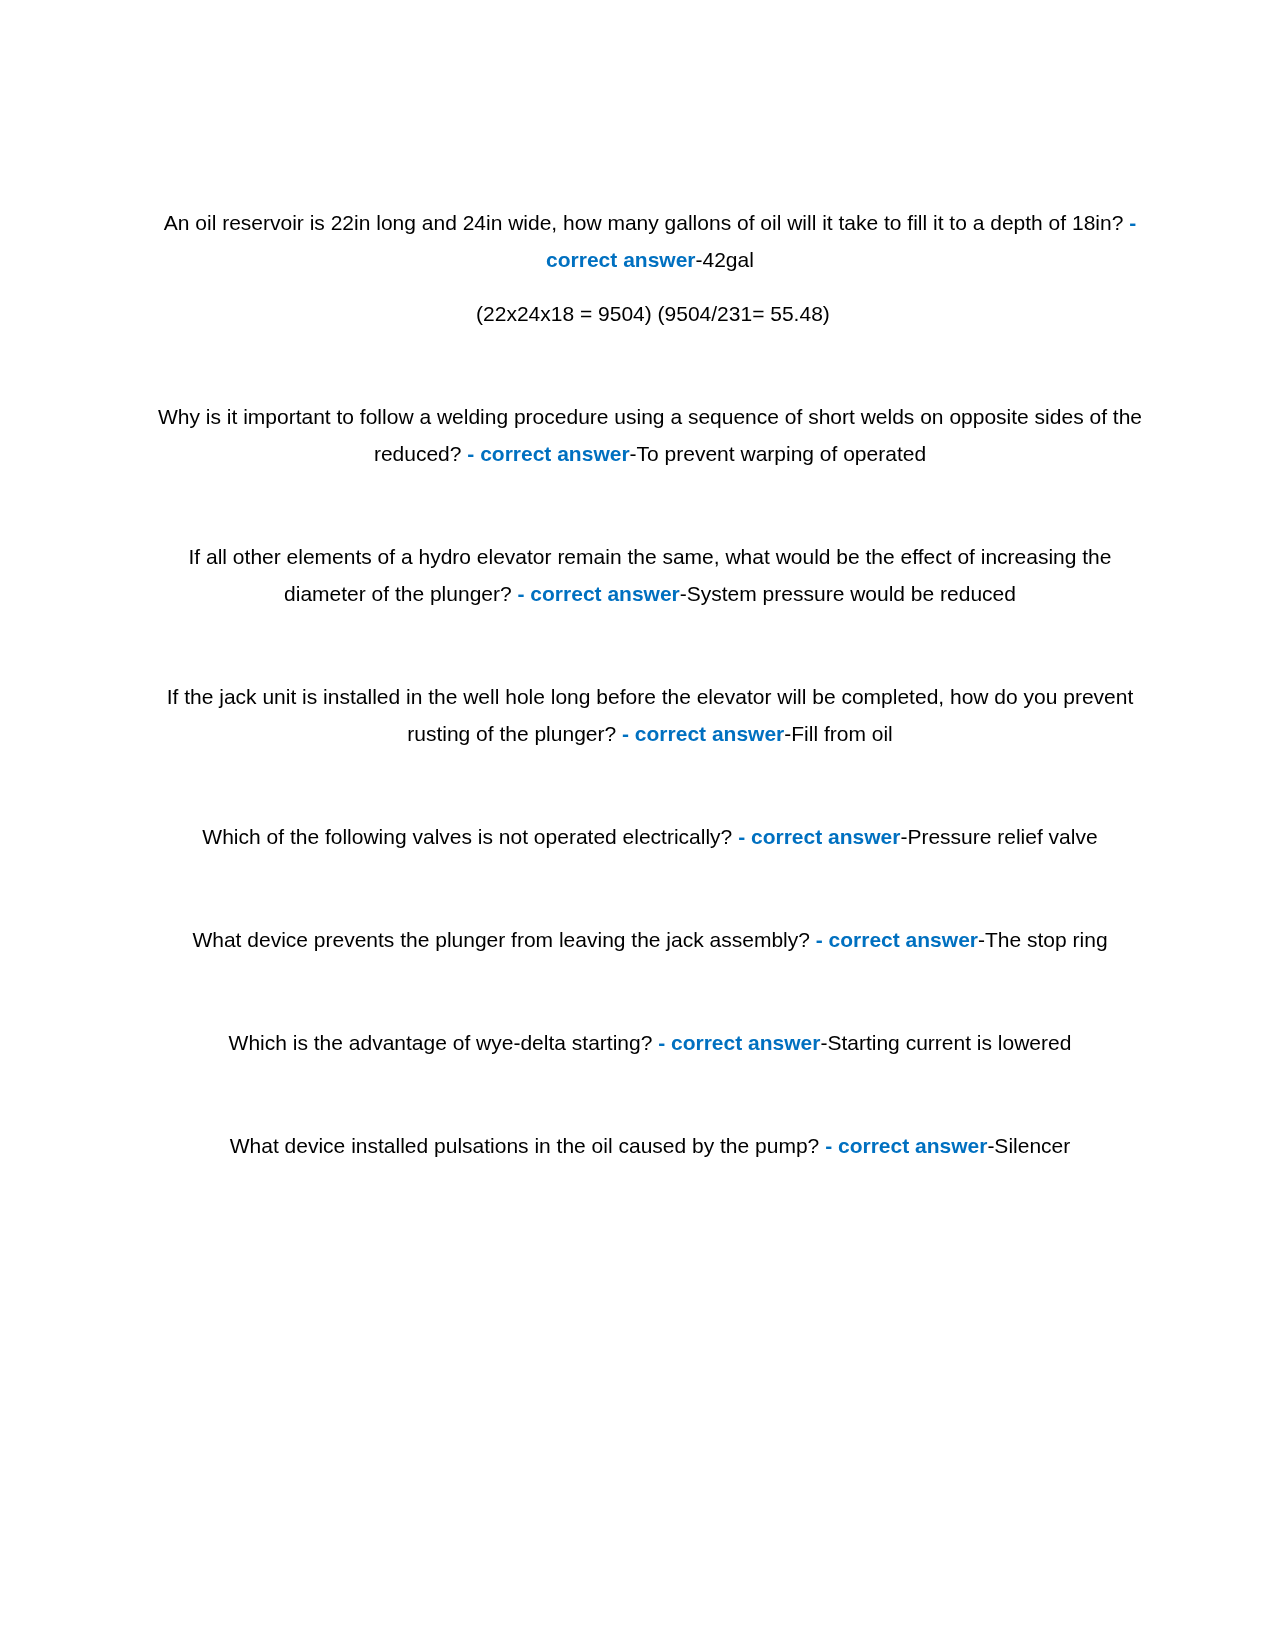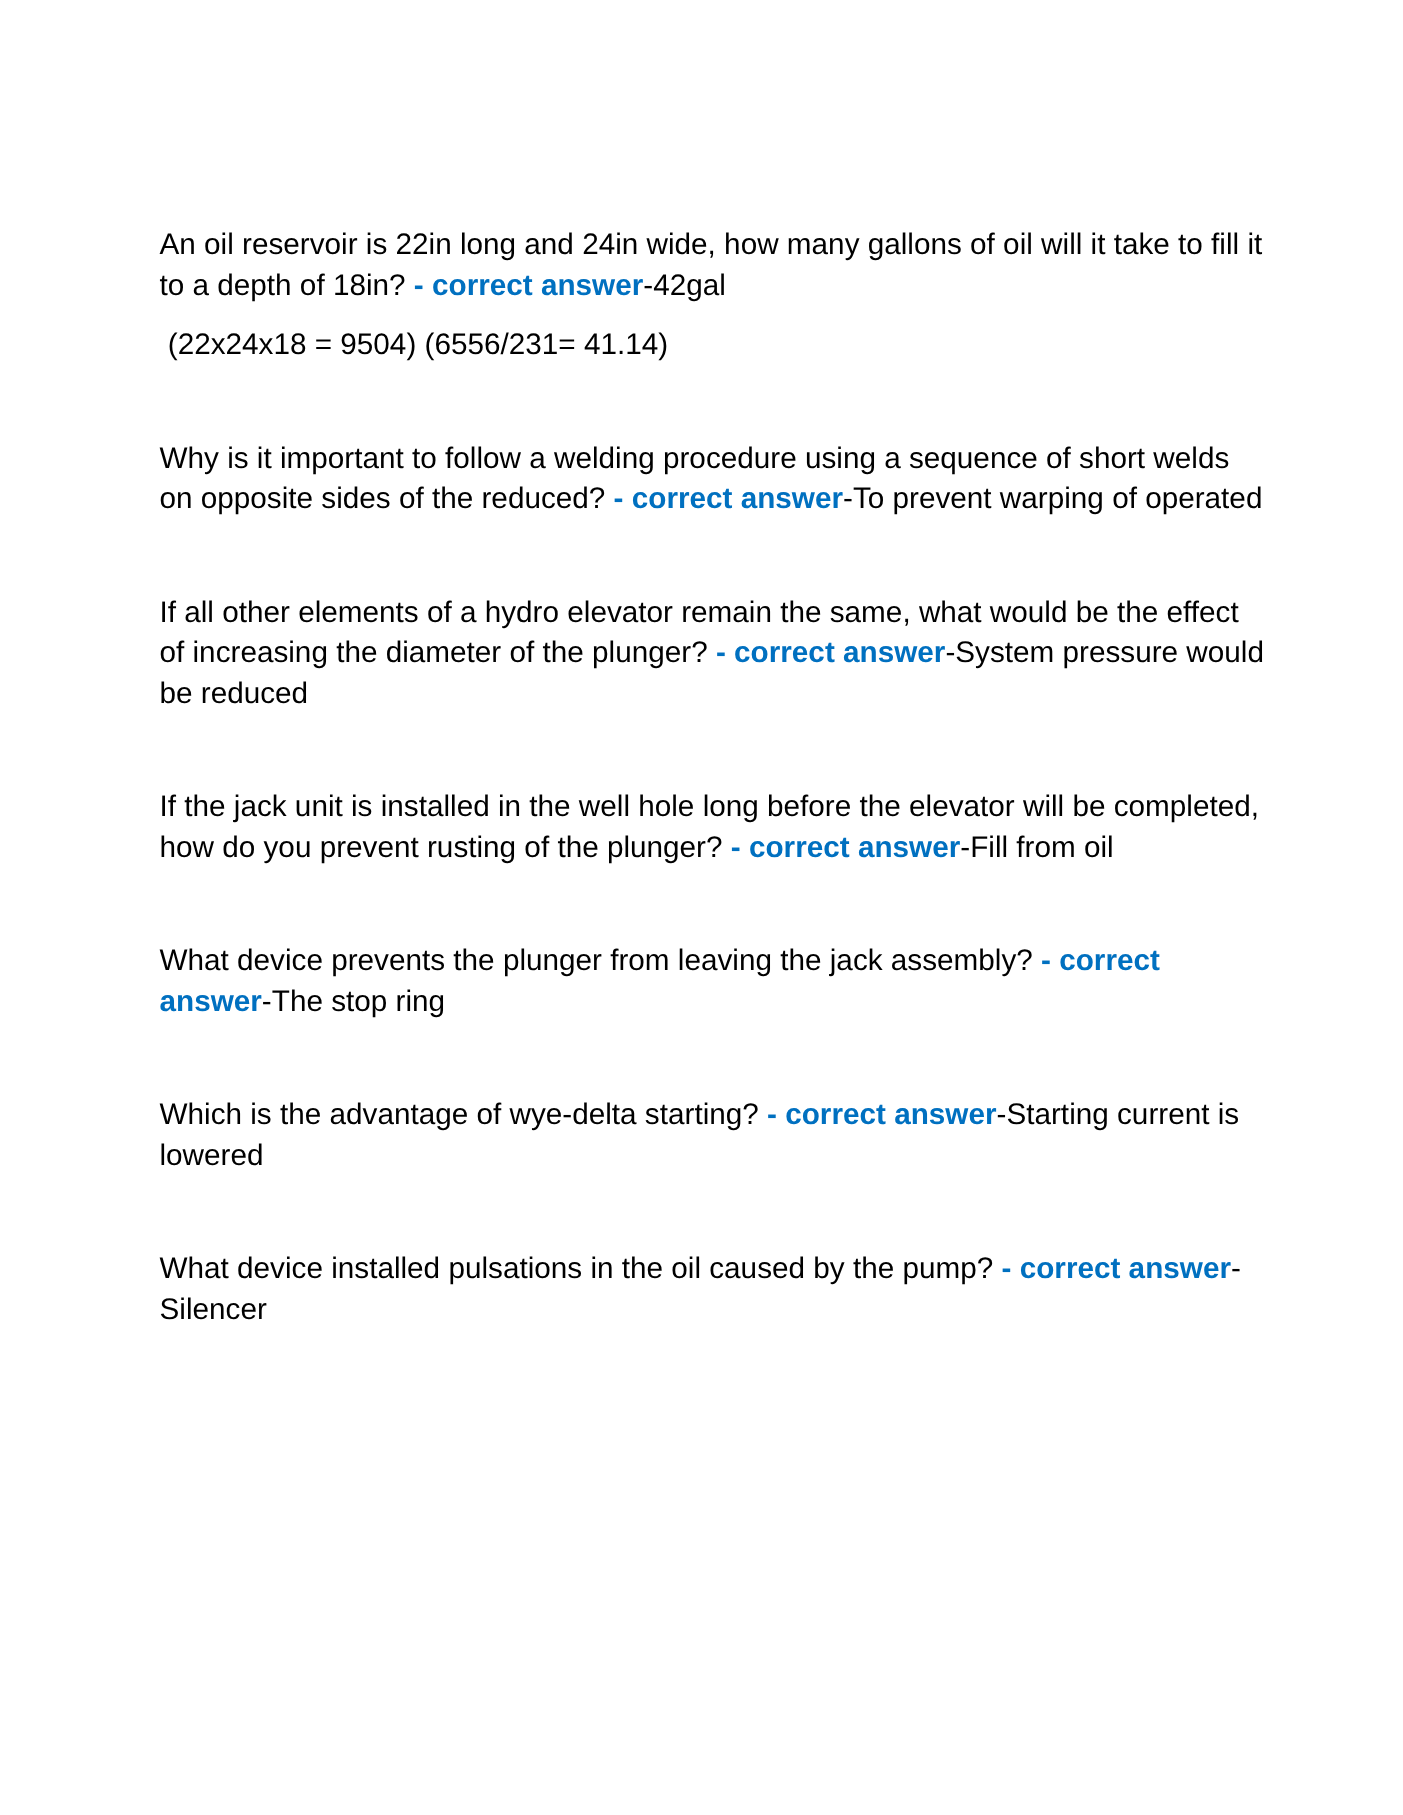--- a/index.html
+++ b/index.html
@@ -12,22 +12,23 @@
     width: 1275px;
     height: 1650px;
     background: #ffffff;
     overflow: hidden;
     font-family: "Liberation Sans", "DejaVu Sans", sans-serif;
     color: #000000;
   }
   .content {
     box-sizing: border-box;
     padding: 204px 120px 0 145px;
-    font-size: 27px;
+    font-size: 21px;
     line-height: 37px;
+    text-align: center;
   }
   .qa-item {
     margin: 0 0 66px 0;
   }
   .qa-text {
     margin: 0;
   }
   .qa-note {
     margin: 17px 0 0 0;
     white-space: pre-wrap;
@@ -37,38 +38,42 @@
     color: #0070C0;
   }
 </style>
 </head>
 <body>
 
 <div class="page">
   <div class="content" id="qa-container">
   <div class="qa-item">
     <p class="qa-text"><span>An oil reservoir is 22in long and 24in wide, how many gallons of oil will it take to fill it to a depth of 18in?</span><span> </span><span class="answer-label">- correct answer</span><span>-42gal</span></p>
-    <p class="qa-note"> (22x24x18 = 9504) (6556/231= 41.14)</p>
+    <p class="qa-note"> (22x24x18 = 9504) (9504/231= 55.48)</p>
   </div>
 
   <div class="qa-item">
     <p class="qa-text"><span>Why is it important to follow a welding procedure using a sequence of short welds on opposite sides of the reduced?</span><span> </span><span class="answer-label">- correct answer</span><span>-To prevent warping of operated</span></p>
 
   </div>
 
   <div class="qa-item">
     <p class="qa-text"><span>If all other elements of a hydro elevator remain the same, what would be the effect of increasing the diameter of the plunger?</span><span> </span><span class="answer-label">- correct answer</span><span>-System pressure would be reduced</span></p>
 
   </div>
 
   <div class="qa-item">
     <p class="qa-text"><span>If the jack unit is installed in the well hole long before the elevator will be completed, how do you prevent rusting of the plunger?</span><span> </span><span class="answer-label">- correct answer</span><span>-Fill from oil</span></p>
 
   </div>
 
+  <div class="qa-item">
+    <p class="qa-text"><span>Which of the following valves is not operated electrically?</span><span> </span><span class="answer-label">- correct answer</span><span>-Pressure relief valve</span></p>
+
+  </div>
 
   <div class="qa-item">
     <p class="qa-text"><span>What device prevents the plunger from leaving the jack assembly?</span><span> </span><span class="answer-label">- correct answer</span><span>-The stop ring</span></p>
 
   </div>
 
   <div class="qa-item">
     <p class="qa-text"><span>Which is the advantage of wye-delta starting?</span><span> </span><span class="answer-label">- correct answer</span><span>-Starting current is lowered</span></p>
 
   </div>

